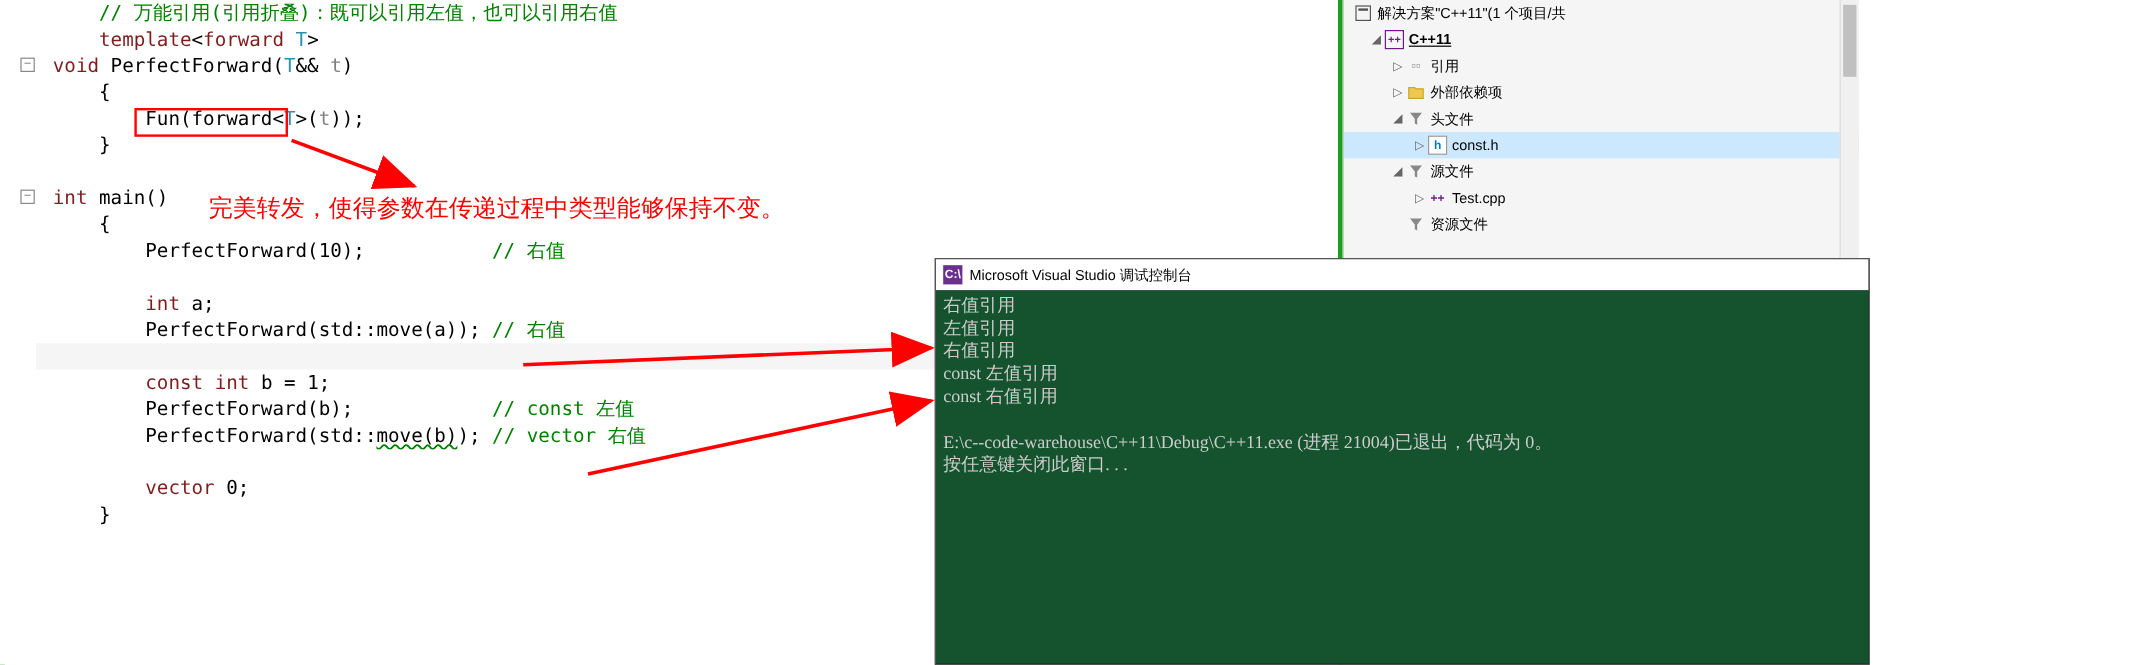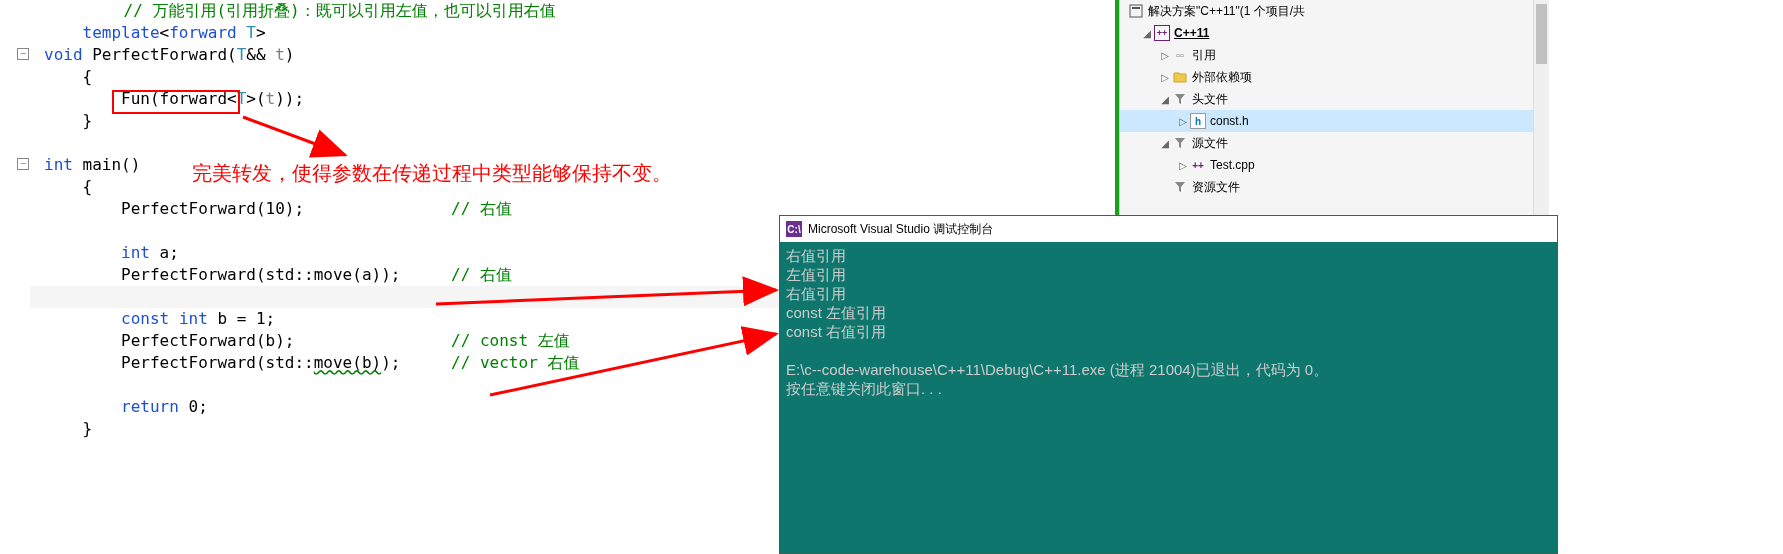--- a/index.html
+++ b/index.html
@@ -46,23 +46,23 @@
       line-height: 22px;
       padding-left: 14px;
     }
     .code-line { white-space: pre; height: 22px; }
     .green-bar {
       position: absolute;
       left: 0; top: 0;
       width: 4px; height: 100%;
       background: #1ba01b;
     }
-    .kw { color: #1d4ed8; }
+    .kw { color: #7f1d1d; }
     .cls { color: #2b91af; }
-    .com { color: #008000; margin-left: 41px; }
+    .com { color: #008000; }
     .var { color: #808080; }
     .highlight-box {
       position: absolute;
       border: 2px solid #ff0000;
       background: transparent;
       pointer-events: none;
     }
     .annotation {
       position: absolute;
       font-family: 'Microsoft YaHei', sans-serif;
@@ -110,23 +110,23 @@
       background: #6a2f8f;
       margin-right: 6px;
       display: inline-flex;
       align-items: center;
       justify-content: center;
       color: #fff;
       font-size: 10px;
       font-weight: bold;
     }
     .console-body {
-      background: #0f766e;
+      background: #14532d;
       color: #cccccc;
-      font-family: Liberation Sans, sans-serif;
+      font-family: Liberation Serif, serif;
       font-size: 15px;
       line-height: 19px;
       padding: 4px 6px;
       height: calc(100% - 26px);
       white-space: pre;
     }
     .solution-panel {
       flex: 0 0 430px;
       background: #f5f5f5;
       font-family: 'Microsoft YaHei', sans-serif;
@@ -200,27 +200,27 @@
         <div class="code-line">    <span>{</span></div>
         <div class="code-line">        <span>PerfectForward(10);           </span><span class="com">// 右值</span></div>
         <div class="code-line"></div>
         <div class="code-line">        <span class="kw">int</span><span> a;</span></div>
         <div class="code-line">        <span>PerfectForward(std::move(a)); </span><span class="com">// 右值</span></div>
         <div class="code-line"></div>
         <div class="code-line">        <span class="kw">const</span><span> </span><span class="kw">int</span><span> b = 1;</span></div>
         <div class="code-line">        <span>PerfectForward(b);            </span><span class="com">// const 左值</span></div>
         <div class="code-line">        <span>PerfectForward(std::</span><span class="squiggle">move(b)</span><span>); </span><span class="com">// vector 右值</span></div>
         <div class="code-line"></div>
-        <div class="code-line">        <span class="kw">return</span><span> 0;</span></div>
+        <div class="code-line">        <span class="kw">vector</span><span> 0;</span></div>
         <div class="code-line">    <span>}</span></div>
       </div>
 
     <div class="highlight-box" style="left:112px; top:90px; width:128px; height:24px;"></div>
 
-    <div class="annotation" style="left:192px; top:160px;">完美转发，使得参数在传递过程中类型能够保持不变。</div>
+    <div class="annotation" style="left:174px; top:160px;">完美转发，使得参数在传递过程中类型能够保持不变。</div>
 
     <svg class="arrow-overlay" width="1119" height="554">
       <defs>
         <marker id="arrowhead" markerWidth="12" markerHeight="10" refX="11" refY="5" orient="auto">
           <polygon points="0 0, 12 5, 0 10" fill="#ff0000"></polygon>
         </marker>
       </defs>
       <line x1="243" y1="117" x2="345" y2="155" stroke="#ff0000" stroke-width="3" marker-end="url(#arrowhead)"></line>
       <line x1="436" y1="304" x2="776" y2="290" stroke="#ff0000" stroke-width="3" marker-end="url(#arrowhead)"></line>
       <line x1="490" y1="395" x2="776" y2="334" stroke="#ff0000" stroke-width="3" marker-end="url(#arrowhead)"></line>

